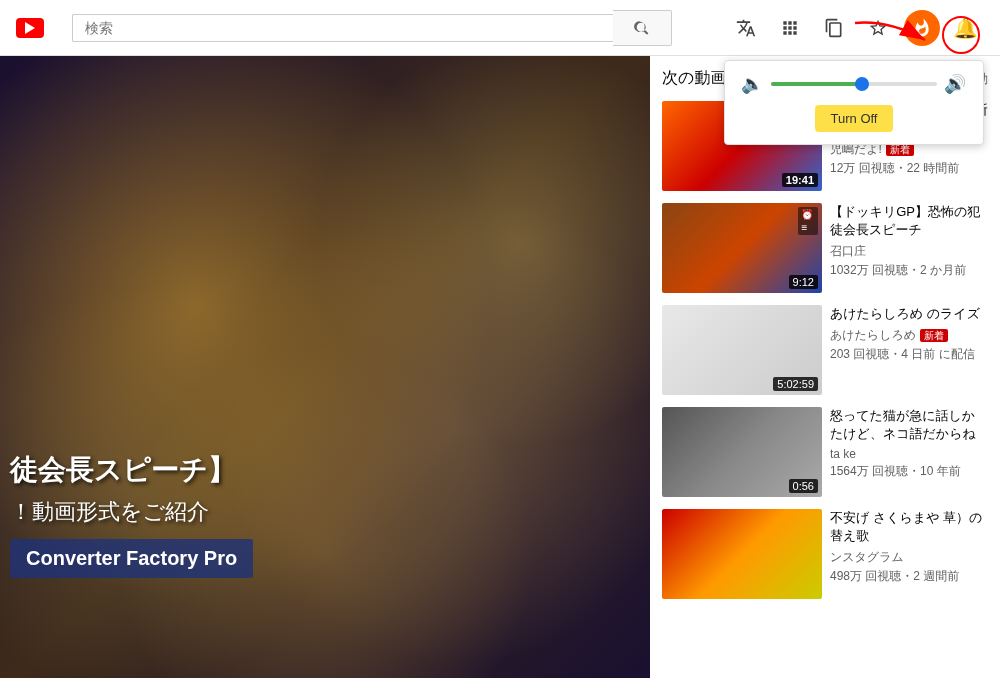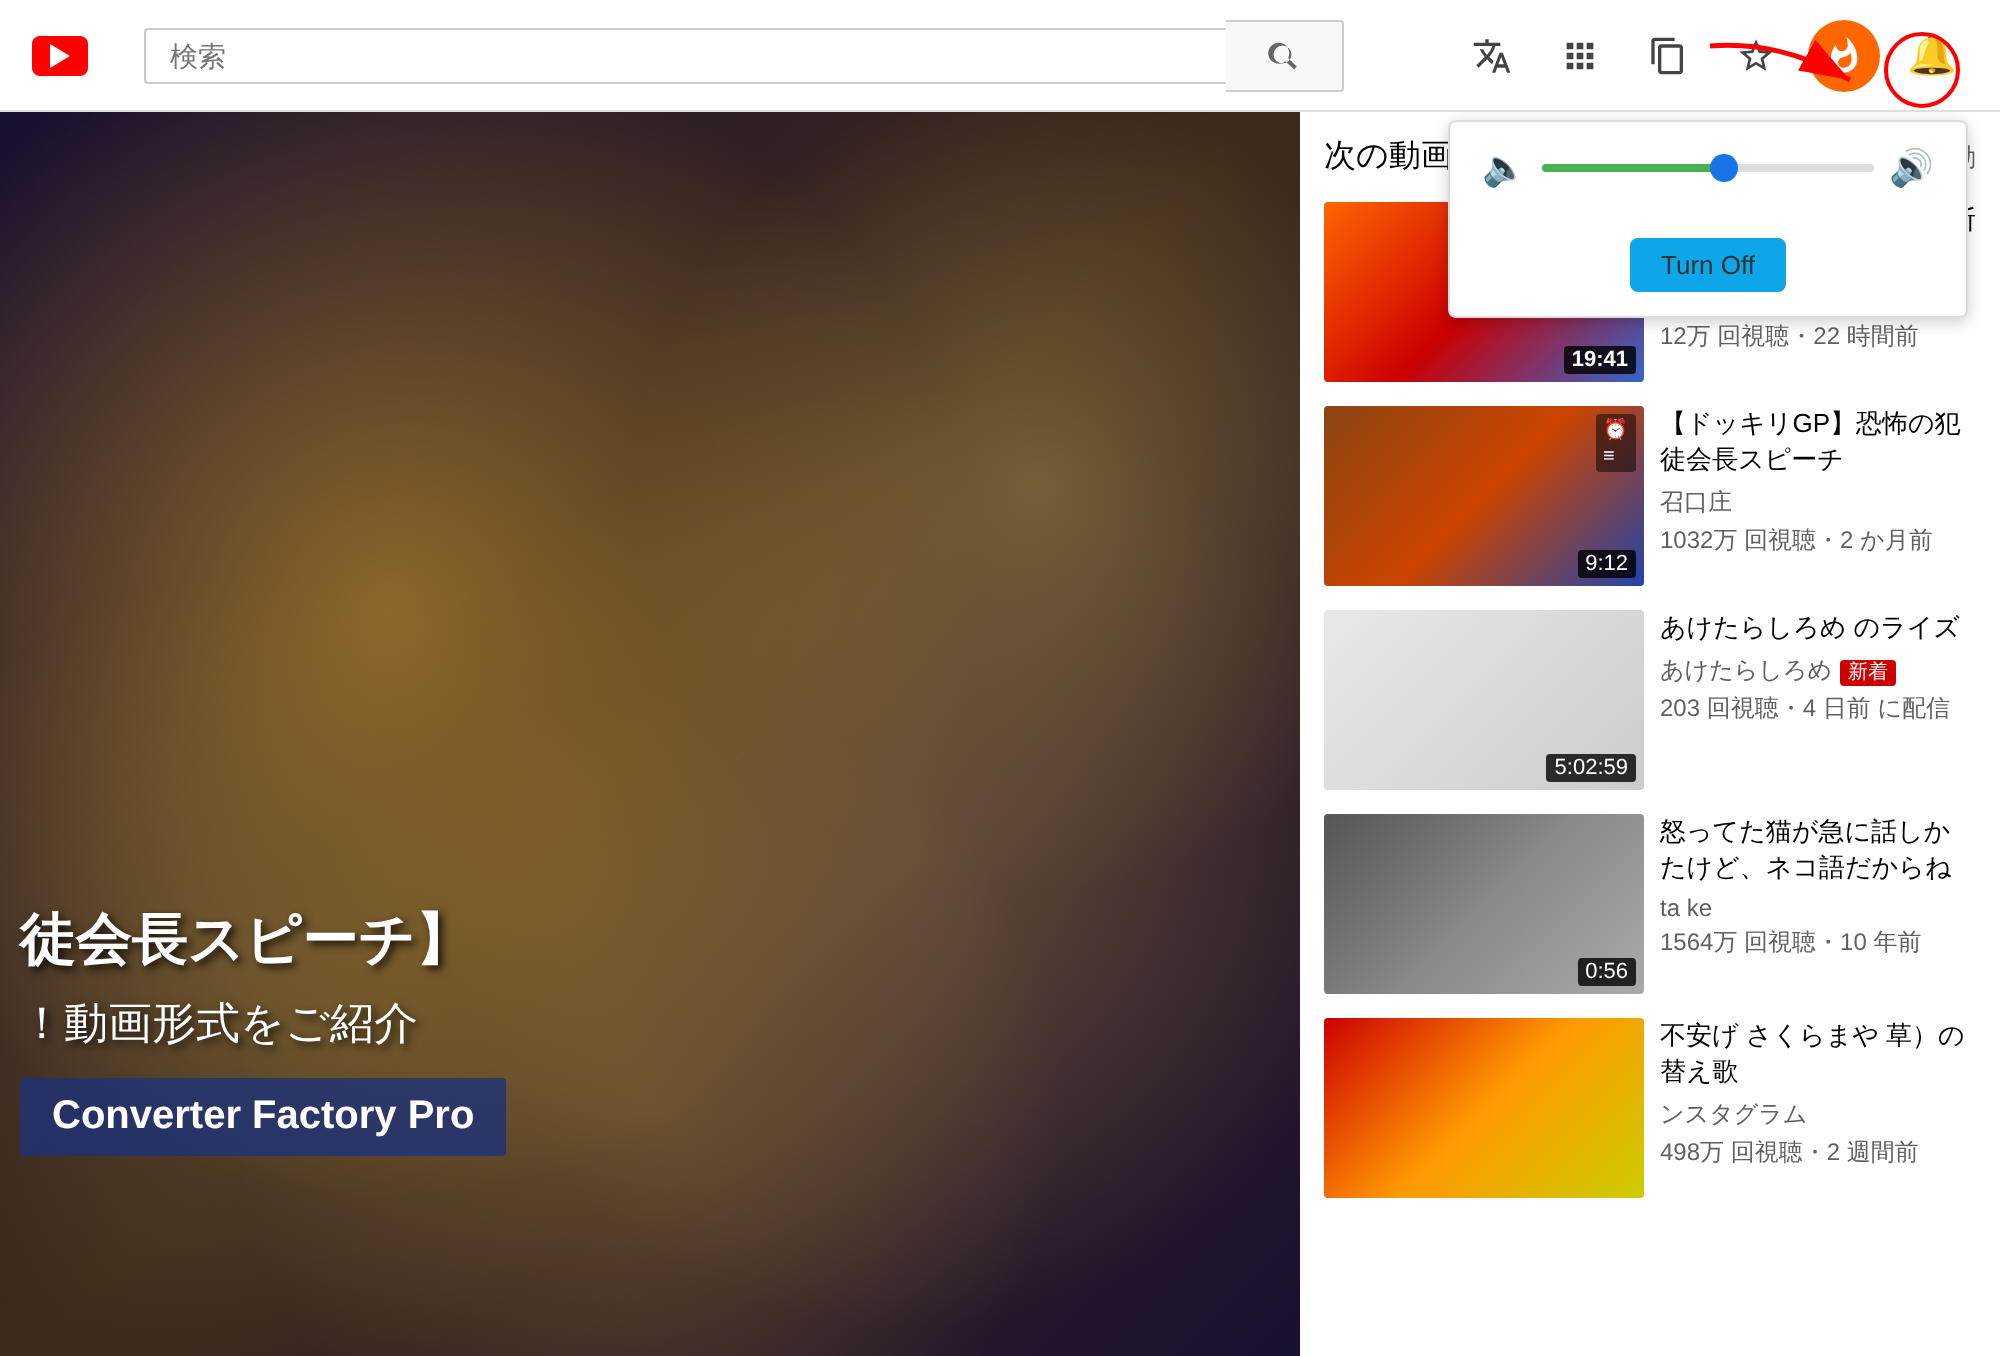--- a/index.html
+++ b/index.html
@@ -150,28 +150,28 @@
     .volume-slider-thumb {
       width: 14px;
       height: 14px;
       background: #1a73e8;
       border-radius: 50%;
       position: absolute;
       right: -7px;
       top: -5px;
     }
     .turn-off-btn {
-      background: #0ea5e9;
+      background: #fde047;
       border: none;
       border-radius: 4px;
       padding: 6px 16px;
       font-size: 13px;
       cursor: pointer;
       color: #333;
-      margin-top: 16px;
+      margin-top: 2px;
     }
 
     
     .red-arrow {
       position: absolute;
       top: 8px;
       right: 44px;
       z-index: 200;
       pointer-events: none;
     }

